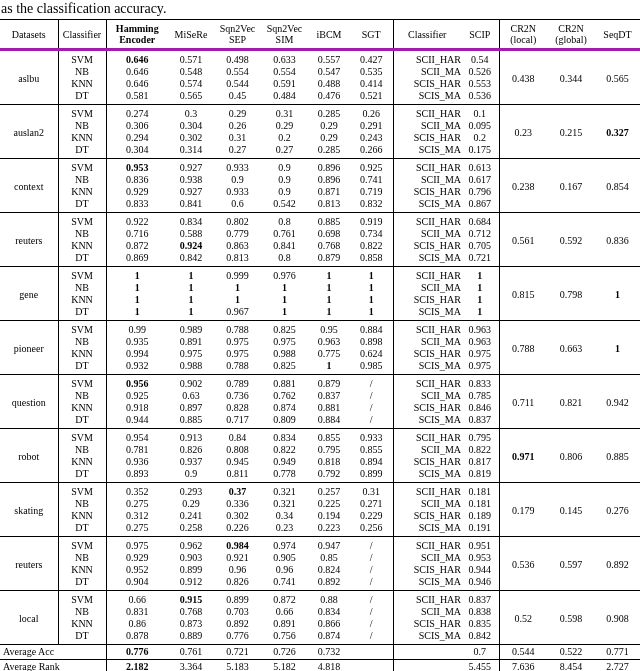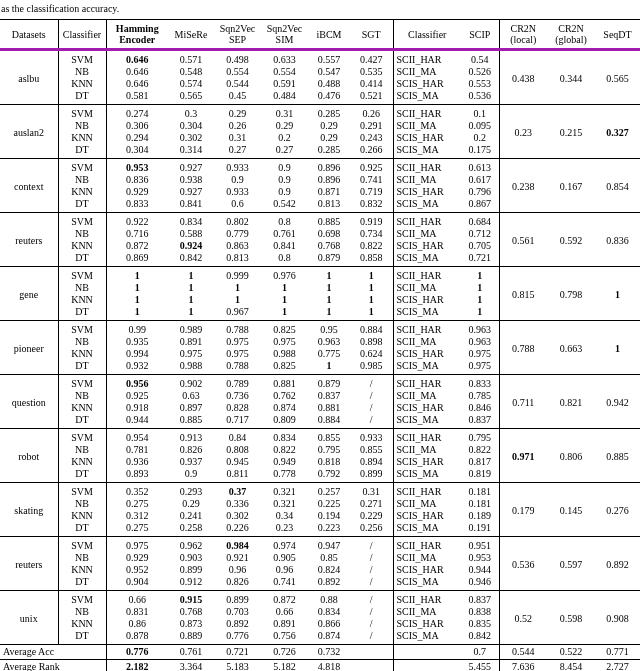--- a/index.html
+++ b/index.html
@@ -6,21 +6,21 @@
     margin: 0;
     padding: 0;
     width: 640px;
     height: 671px;
     background: #ffffff;
     overflow: hidden;
     font-family: "Liberation Serif", serif;
     color: #000;
   }
   .caption {
-    font-size: 10px;
+    font-size: 14px;
     line-height: 12px;
     padding: 3px 2px 4px 1px;
   }
   table {
     border-collapse: collapse;
     table-layout: fixed;
     width: 640px;
     font-size: 10px;
   }
   col.col-datasets   { width: 58px; }
@@ -54,21 +54,21 @@
     line-height: 11px;
     padding: 3px 0;
   }
   tbody.group { border-bottom: 1px solid #000; }
   tbody.footer { border-bottom: 1.5px solid #000; margin-top: 40px; }
   tr.first > td { padding-top: 2.5px; }
   tr.last  > td { padding-bottom: 2.5px; }
   tr.mid   > td { border-bottom: 1px solid #000; }
   .vr { border-right: 1px solid #000; }
   .b  { font-weight: bold; }
-  .c2 { text-align: left; padding-left: 3px; }
+  .c2 { text-align: right; padding-left: 15px; }
   .left { text-align: left; padding-left: 3px; }
   tbody.footer td { padding-top: 1px; padding-bottom: 1px; }
 </style>
 </head>
 <body>
 
 <div class="caption">as the classification accuracy.</div>
 
 <table id="results-table">
     <colgroup>
@@ -603,21 +603,21 @@
         <td>0.826</td>
         <td>0.741</td>
         <td>0.892</td>
         <td class="vr">/</td>
         <td class="c2">SCIS_MA</td>
         <td class="vr">0.946</td>
       </tr>
     </tbody>
     <tbody class="group">
       <tr class="first">
-        <td rowspan="4" class="vr">unix</td>
+        <td rowspan="4" class="vr">local</td>
         <td class="vr">SVM</td>
         <td>0.66</td>
         <td class="b">0.915</td>
         <td>0.899</td>
         <td>0.872</td>
         <td>0.88</td>
         <td class="vr">/</td>
         <td class="c2">SCII_HAR</td>
         <td class="vr">0.837</td>
         <td rowspan="4">0.52</td>

